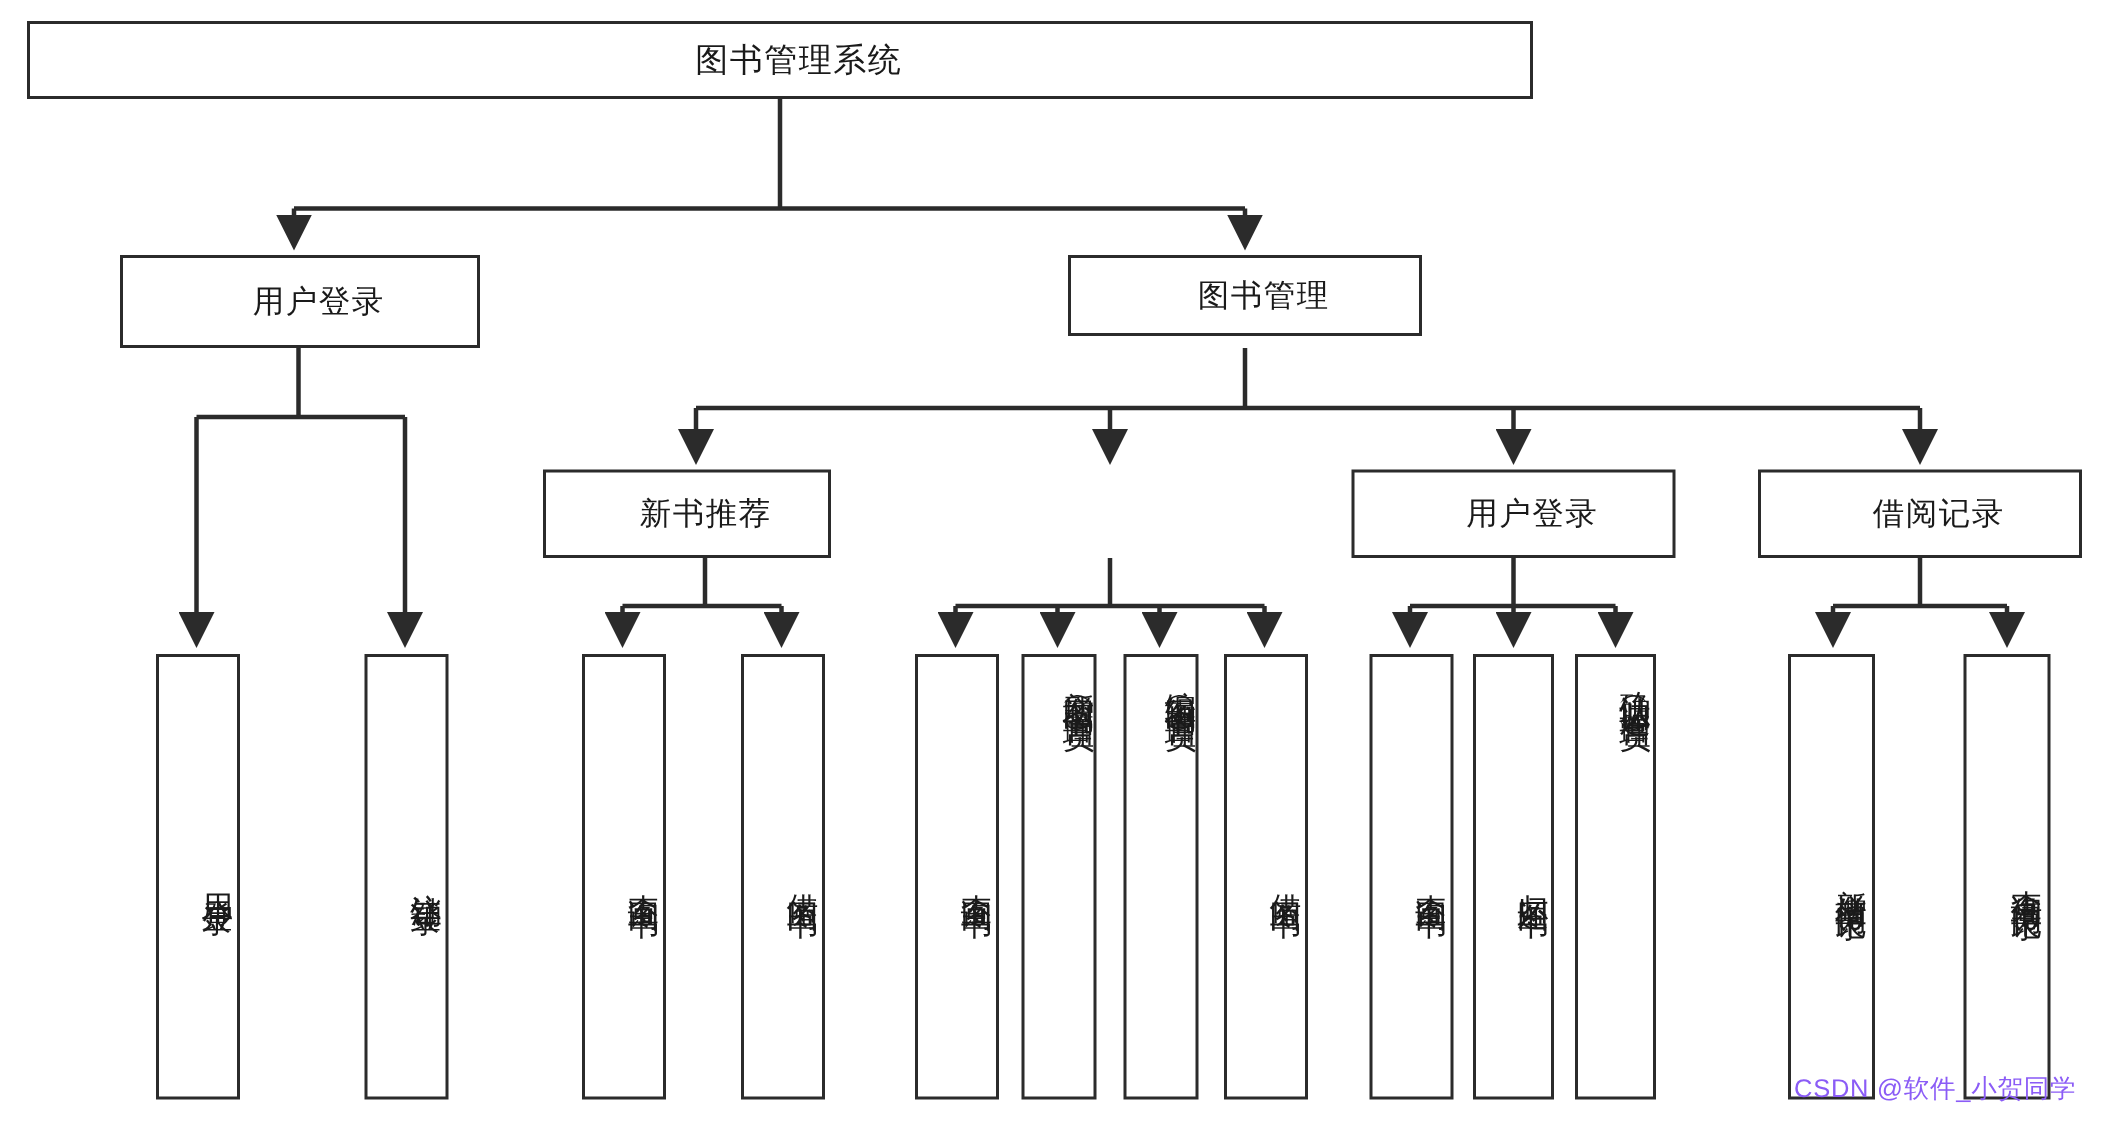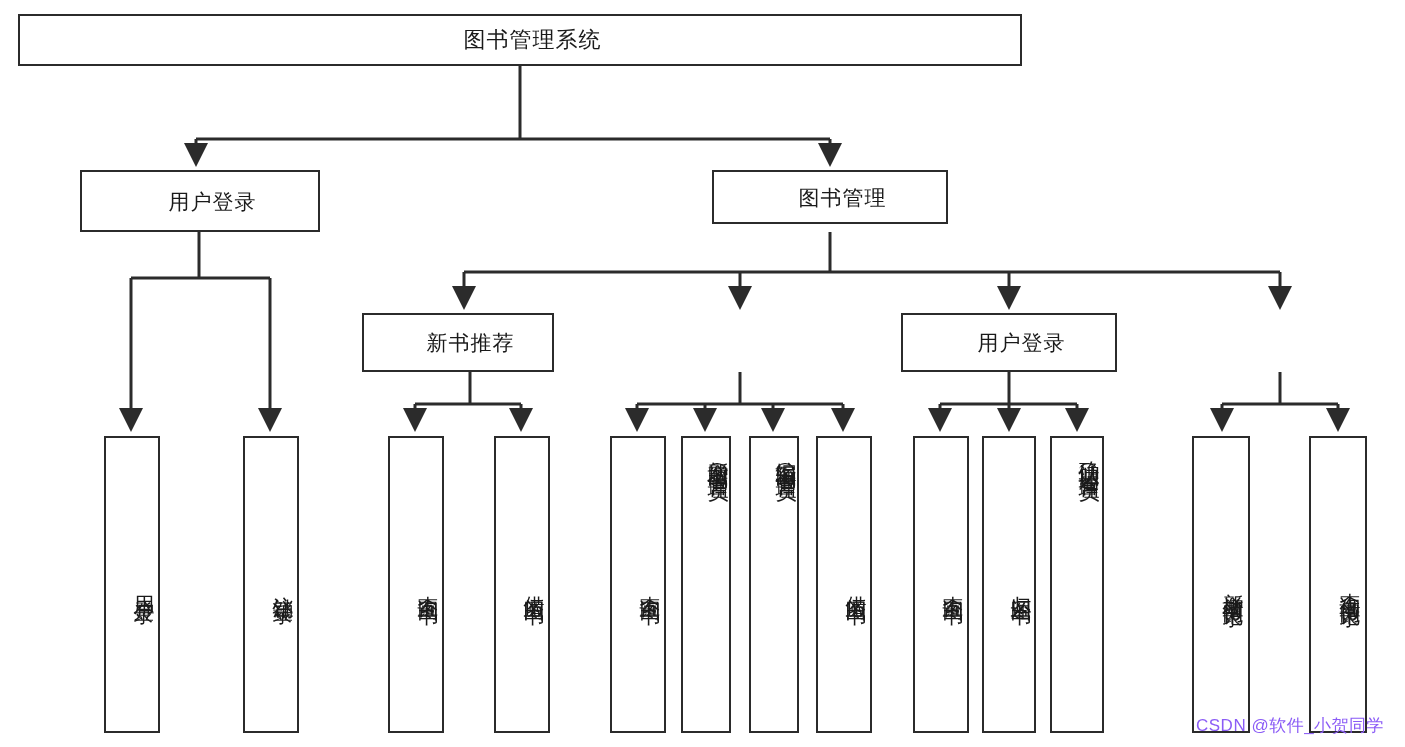--- a/index.html
+++ b/index.html
@@ -143,20 +143,23 @@
   <div class="node horiz" style="left:712px; top:170px; width:236px; height:54px;">
     <span class="label">图书管理</span>
   </div>
 
   <div class="node horiz" style="left:362px; top:313px; width:192px; height:59px;">
     <span class="label">新书推荐</span>
   </div>
   <div class="node horiz" style="left:901px; top:313px; width:216px; height:59px;">
     <span class="label">用户登录</span>
   </div>
+  <div class="node horiz" style="left:1172px; top:313px; width:216px; height:59px;">
+    <span class="label">借阅记录</span>
+  </div>
 
   <div class="node vert mid" style="left:104px; top:436px; width:56px; height:297px;">
     <span class="label">用户登录</span>
   </div>
   <div class="node vert mid" style="left:243px; top:436px; width:56px; height:297px;">
     <span class="label">注销登录</span>
   </div>
 
   <div class="node vert mid" style="left:388px; top:436px; width:56px; height:297px;">
     <span class="label">查询图书</span>

